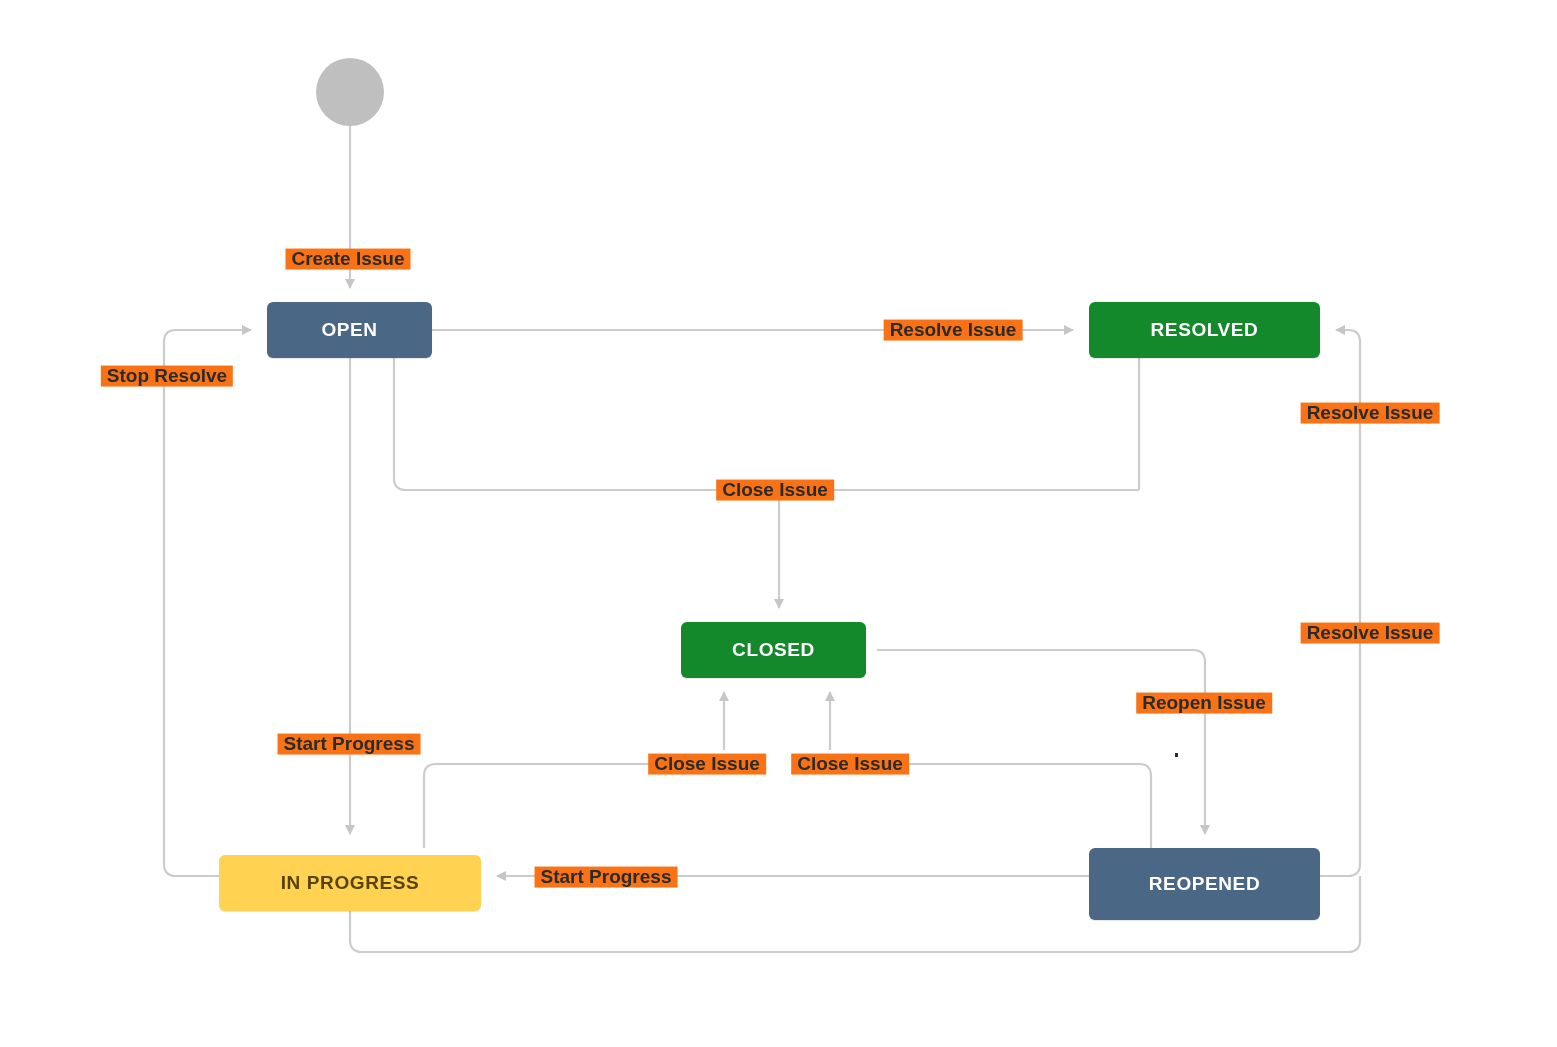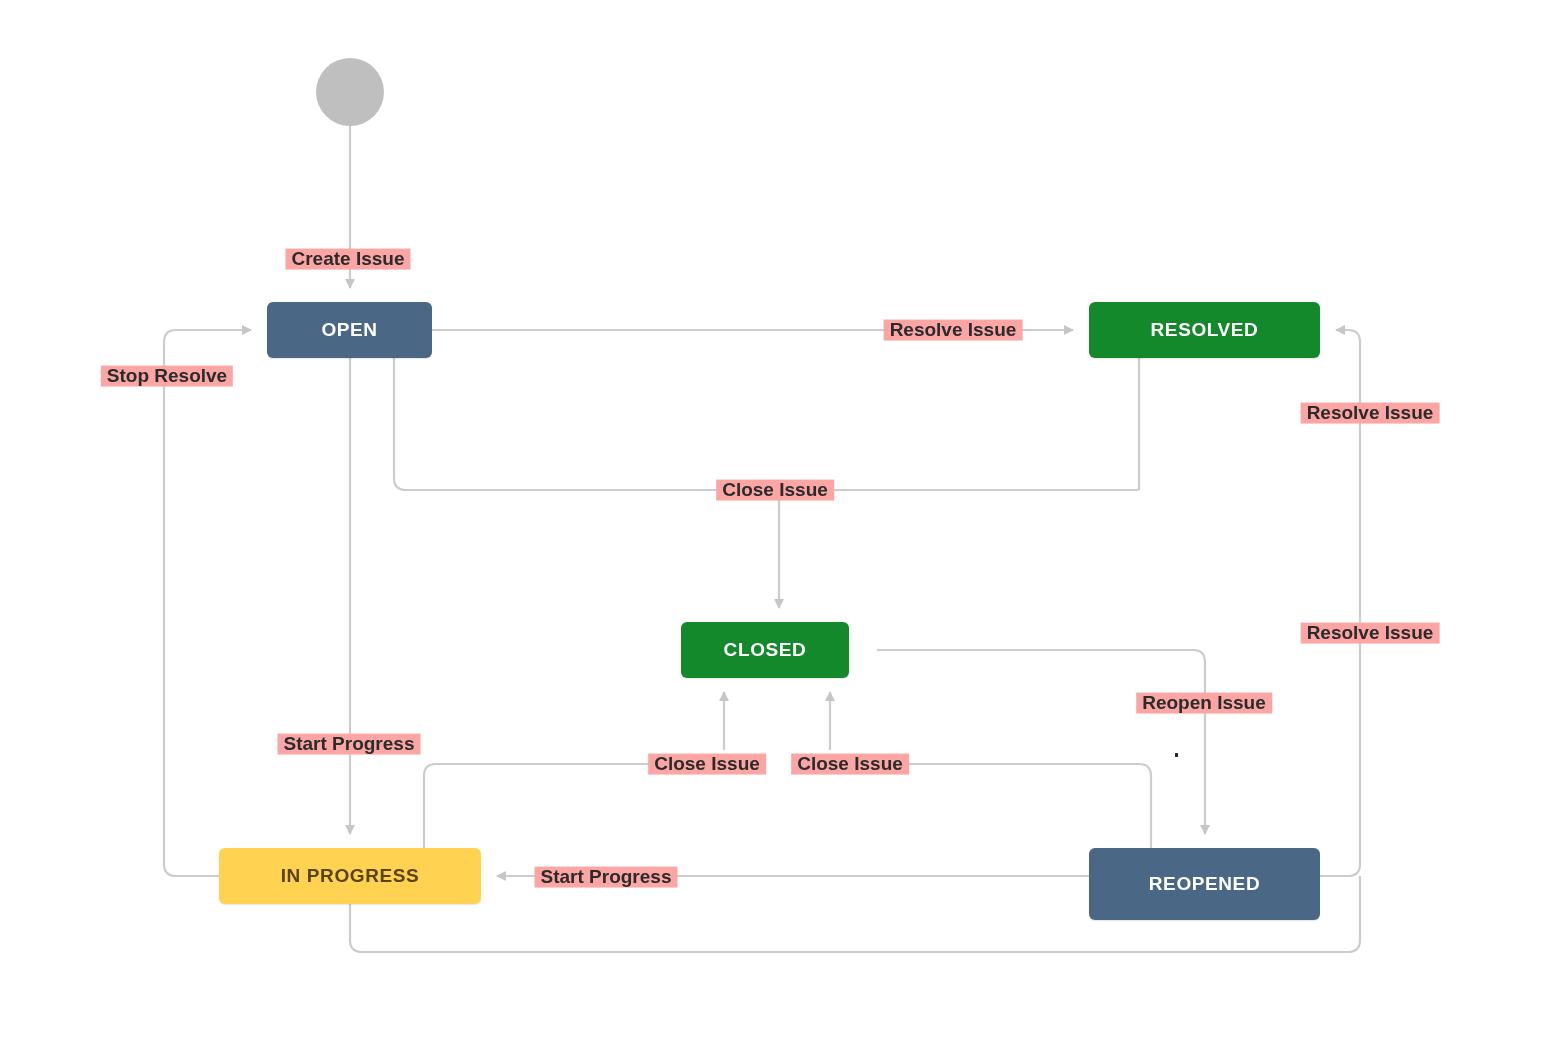--- a/index.html
+++ b/index.html
@@ -40,33 +40,34 @@
     background: #4a6785;
     color: #ffffff;
   }
   .node-resolved, .node-closed {
     background: #14892c;
     color: #ffffff;
   }
   .node-inprogress {
     background: #ffd351;
     color: #594300;
+    margin-top: 7px;
   }
   .start-circle {
     position: absolute;
     border-radius: 50%;
     background: #bfbfbf;
   }
   .edge-label {
     position: absolute;
     font-size: 19px;
     font-weight: bold;
     color: #2b2b2b;
     white-space: nowrap;
-    background: #fca5a5;
+    background: #f97316;
     padding: 0 6px;
     line-height: 1.1;
   }
   .dot-artifact {
     position: absolute;
     width: 3px;
     height: 4px;
     background: #2b2b2b;
   }
 </style>
@@ -127,21 +128,21 @@
   <div class="start-circle" style="left:316px; top:58px; width:68px; height:68px;"></div>
 
   <div class="node node-open" style="left:267px; top:302px; width:165px; height:56px;">
     <span>OPEN</span>
   </div>
 
   <div class="node node-resolved" style="left:1089px; top:302px; width:231px; height:56px;">
     <span>RESOLVED</span>
   </div>
 
-  <div class="node node-closed" style="left:681px; top:622px; width:168px; height:56px;">
+  <div class="node node-closed" style="left:681px; top:622px; width:185px; height:56px;">
     <span>CLOSED</span>
   </div>
 
   <div class="node node-inprogress" style="left:219px; top:848px; width:262px; height:56px;">
     <span>IN PROGRESS</span>
   </div>
 
   <div class="node node-reopened" style="left:1089px; top:848px; width:231px; height:72px;">
     <span>REOPENED</span>
   </div>

